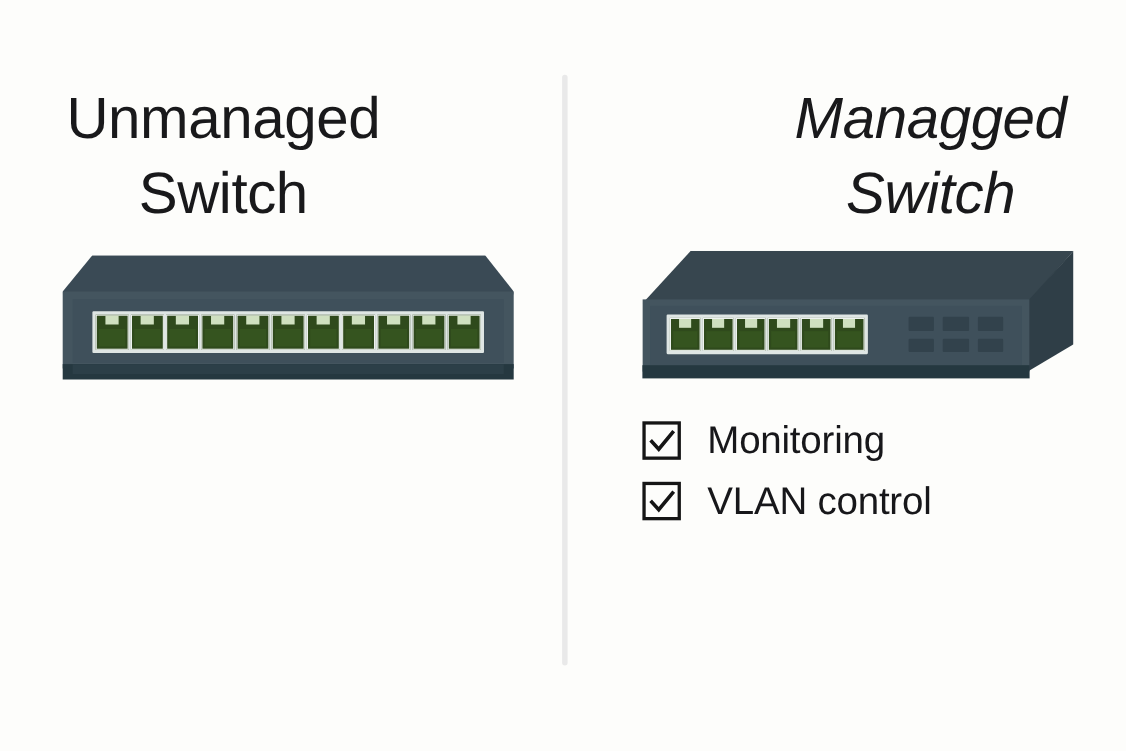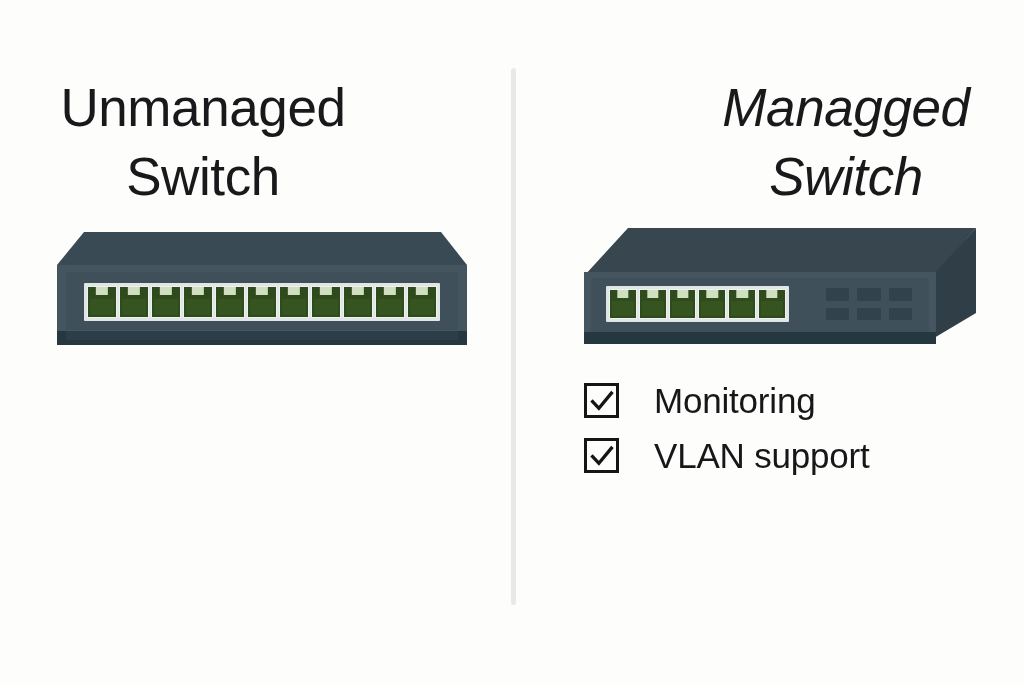--- a/index.html
+++ b/index.html
@@ -215,21 +215,21 @@
   .features {
     position: absolute;
     left: 584px;
     top: 373px;
     width: 380px;
   }
   .feature-row {
     display: flex;
     align-items: center;
     height: 55px;
-    gap: 35px;
+    gap: 24px;
     text-align: right;
   }
   .checkbox {
     flex: 0 0 auto;
     width: 35px;
     height: 35px;
     border: 3px solid #151515;
     position: relative;
     background: transparent;
   }
@@ -322,17 +322,17 @@
           </svg>
         </div>
         <span class="feature-label">Monitoring</span>
       </div>
       <div class="feature-row">
         <div class="checkbox">
           <svg viewBox="0 0 24 24">
             <path d="M3 12.5 L9 19 L21 4.5" fill="none" stroke="#151515" stroke-width="3.2" stroke-linecap="square" stroke-linejoin="miter"></path>
           </svg>
         </div>
-        <span class="feature-label">VLAN support</span>
+        <span class="feature-label">VLAN control</span>
       </div>
     </div>
 
 </div>
 
 </body></html>

